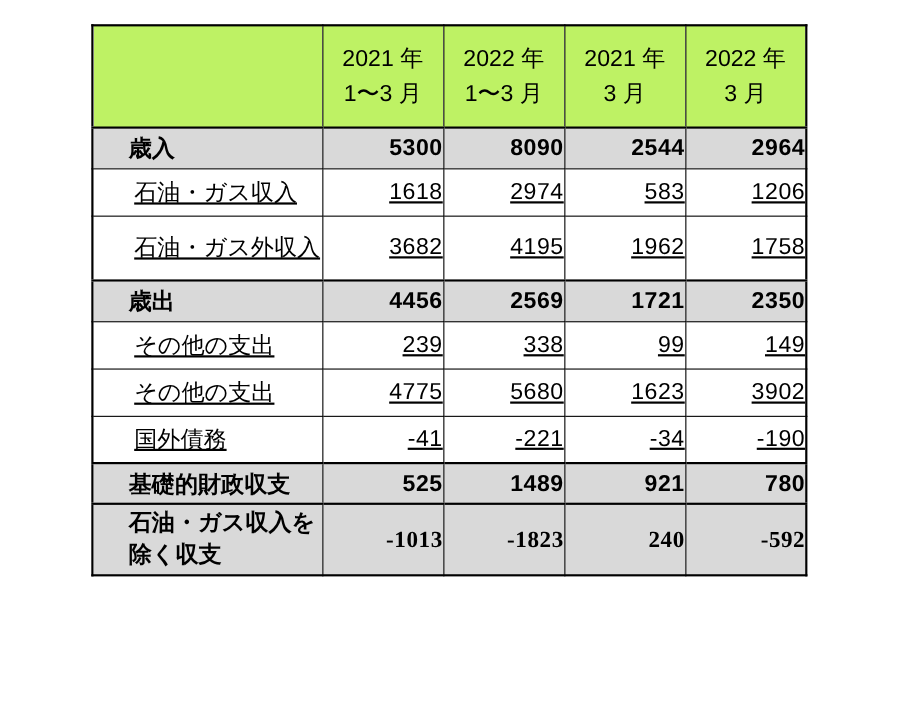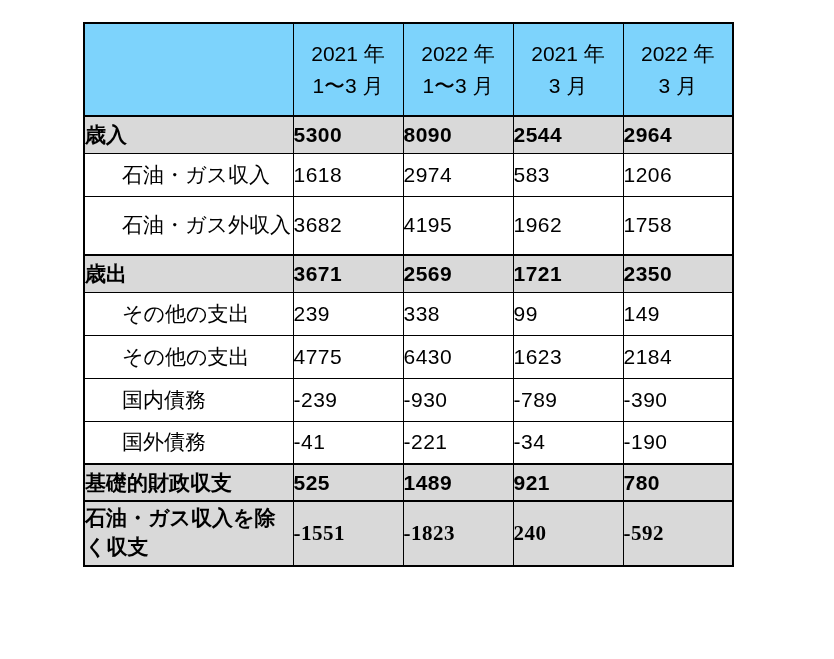--- a/index.html
+++ b/index.html
@@ -32,36 +32,37 @@
     padding: 0;
     vertical-align: middle;
     box-sizing: border-box;
     overflow: hidden;
   }
   tr.head  { height: 93px; }
   tr.head th {
     font-weight: normal;
     text-align: center;
     line-height: 1.5;
-    background: #7dd3fc;
+    background: #bef264;
   }
   tr.section { height: 37px; }
   tr.section td {
     background: #d9d9d9;
     font-weight: bold;
     border-top-width: 2px;
+    padding-left: 32px;
   }
-  tr.sub  { height: 43px; }
+  tr.sub  { height: 43px; text-decoration: underline; }
   tr.sub td { background: #ffffff; font-weight: normal; }
   tr.tall { height: 59px; }
   tr.last { height: 63px; font-family: Liberation Serif, serif; }
   tr.last td.label { line-height: 1.4; padding-top: 2px; padding-bottom: 2px; }
   td.label { text-align: left; padding-left: 11px; padding-right: 4px; }
   tr.sub td.label { padding-left: 37px; }
-  td.val { padding-right: 13px; letter-spacing: 0.5px; }
+  td.val { text-align: right; padding-right: 13px; letter-spacing: 0.5px; }
 </style>
 </head>
 <body>
 
 <div class="page">
   <table class="fiscal">
     <colgroup>
       <col class="c-label">
       <col class="c-val">
       <col class="c-val">
@@ -108,70 +109,63 @@
       <tr class="sub tall">
         <td class="label">石油・ガス外収入</td>
         <td class="val">3682</td>
         <td class="val">4195</td>
         <td class="val">1962</td>
         <td class="val">1758</td>
       </tr>
 
       <tr class="section">
         <td class="label">歳出</td>
-        <td class="val">3671</td>
+        <td class="val">4456</td>
         <td class="val">2569</td>
         <td class="val">1721</td>
         <td class="val">2350</td>
       </tr>
 
       <tr class="sub">
         <td class="label">その他の支出</td>
         <td class="val">239</td>
         <td class="val">338</td>
         <td class="val">99</td>
         <td class="val">149</td>
       </tr>
 
       <tr class="sub">
         <td class="label">その他の支出</td>
         <td class="val">4775</td>
-        <td class="val">6430</td>
+        <td class="val">5680</td>
         <td class="val">1623</td>
-        <td class="val">2184</td>
+        <td class="val">3902</td>
       </tr>
 
 
 
-      <tr class="sub">
-        <td class="label">国内債務</td>
-        <td class="val">-239</td>
-        <td class="val">-930</td>
-        <td class="val">-789</td>
-        <td class="val">-390</td>
-      </tr>
 
       <tr class="sub">
         <td class="label">国外債務</td>
         <td class="val">-41</td>
         <td class="val">-221</td>
         <td class="val">-34</td>
         <td class="val">-190</td>
       </tr>
 
       <tr class="section">
         <td class="label">基礎的財政収支</td>
         <td class="val">525</td>
         <td class="val">1489</td>
         <td class="val">921</td>
         <td class="val">780</td>
       </tr>
 
       <tr class="section last">
         <td class="label">石油・ガス収入を除く収支</td>
-        <td class="val">-1551</td>
+        <td class="val">-1013</td>
         <td class="val">-1823</td>
         <td class="val">240</td>
         <td class="val">-592</td>
       </tr>
     </tbody>
   </table>
 </div>
 
 </body></html>

